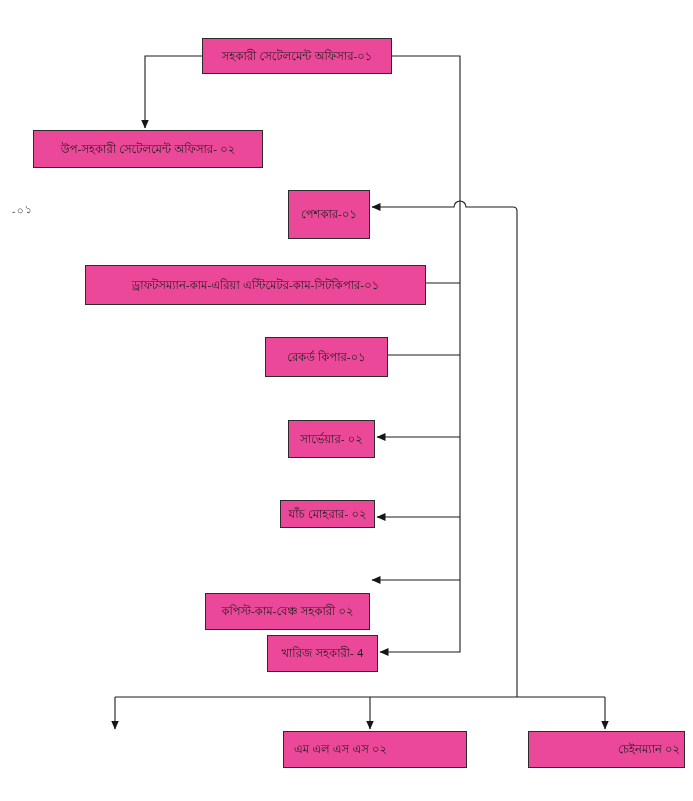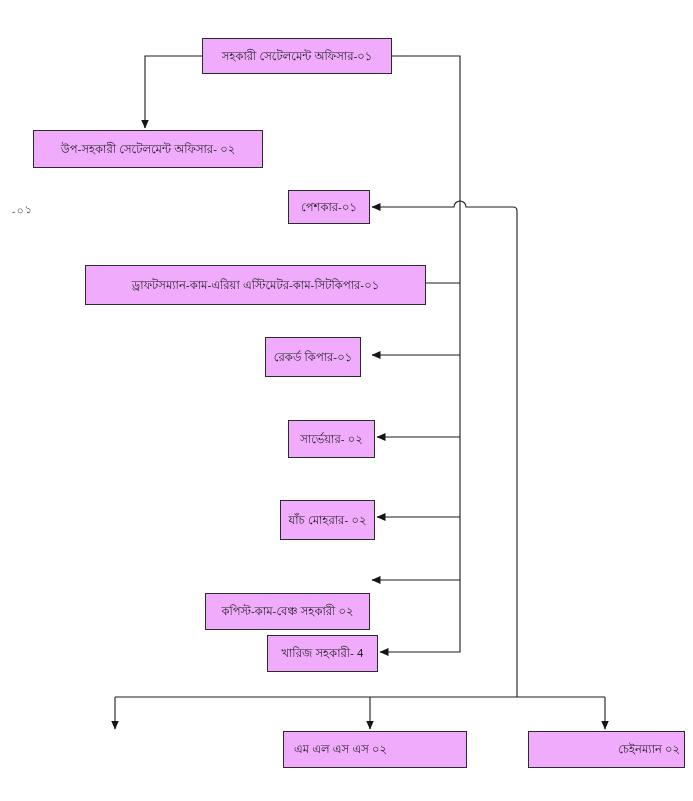--- a/index.html
+++ b/index.html
@@ -4,21 +4,21 @@
 <style>
   html,body{margin:0;padding:0;background:#ffffff;}
   #canvas{
     position:relative;width:693px;height:801px;background:#ffffff;
     font-family:"Liberation Sans","DejaVu Sans",sans-serif;
     color:#1c1c1c;overflow:hidden;
   }
   #connectors{position:absolute;left:0;top:0;width:693px;height:801px;}
   .box{
     position:absolute;box-sizing:border-box;
-    border:1px solid #2b2b2b;background:#f0abfc;
+    border:1px solid #2b2b2b;background:#ec4899;
     display:flex;align-items:center;justify-content:center;
     text-align:center;font-size:11.5px;line-height:1.25;
     padding:2px 4px;color:#1f1f1f;
   }
   .box span{display:block;width:100%;}
   .stray{
     position:absolute;left:12px;top:202px;font-size:11px;color:#555;
     transform:rotate(-9deg);letter-spacing:1px;
   }
 </style>
@@ -57,37 +57,37 @@
   <div class="stray">-০১</div>
 
   <div class="box" style="left:202px;top:38px;width:190px;height:36px">
     <span>সহকারী সেটেলমেন্ট অফিসার-০১</span>
   </div>
 
   <div class="box" style="left:33px;top:130px;width:230px;height:38px">
     <span>উপ-সহকারী সেটেলমেন্ট অফিসার- ০২</span>
   </div>
 
-  <div class="box" style="left:288px;top:190px;width:82px;height:34px">
+  <div class="box" style="left:288px;top:190px;width:82px;height:49px">
     <span>পেশকার-০১</span>
   </div>
 
   <div class="box" style="left:85px;top:265px;width:341px;height:40px">
     <span>ড্রাফটসম্যান-কাম-এরিয়া এস্টিমেটর-কাম-সিটকিপার-০১</span>
   </div>
 
-  <div class="box" style="left:265px;top:337px;width:96px;height:40px">
+  <div class="box" style="left:265px;top:337px;width:123px;height:40px">
     <span>রেকর্ড কিপার-০১</span>
   </div>
 
   <div class="box" style="left:288px;top:420px;width:87px;height:38px">
     <span>সার্ভেয়ার- ০২</span>
   </div>
 
-  <div class="box" style="left:280px;top:500px;width:95px;height:40px;border-width:1.5px">
+  <div class="box" style="left:280px;top:500px;width:95px;height:28px;border-width:1.5px">
     <span>যাঁচ মোহরার- ০২</span>
   </div>
 
   <div class="box" style="left:205px;top:593px;width:165px;height:37px">
     <span>কপিস্ট-কাম-বেঞ্চ সহকারী ০২</span>
   </div>
 
   <div class="box" style="left:267px;top:635px;width:111px;height:37px">
     <span>খারিজ সহকারী- 4</span>
   </div>

